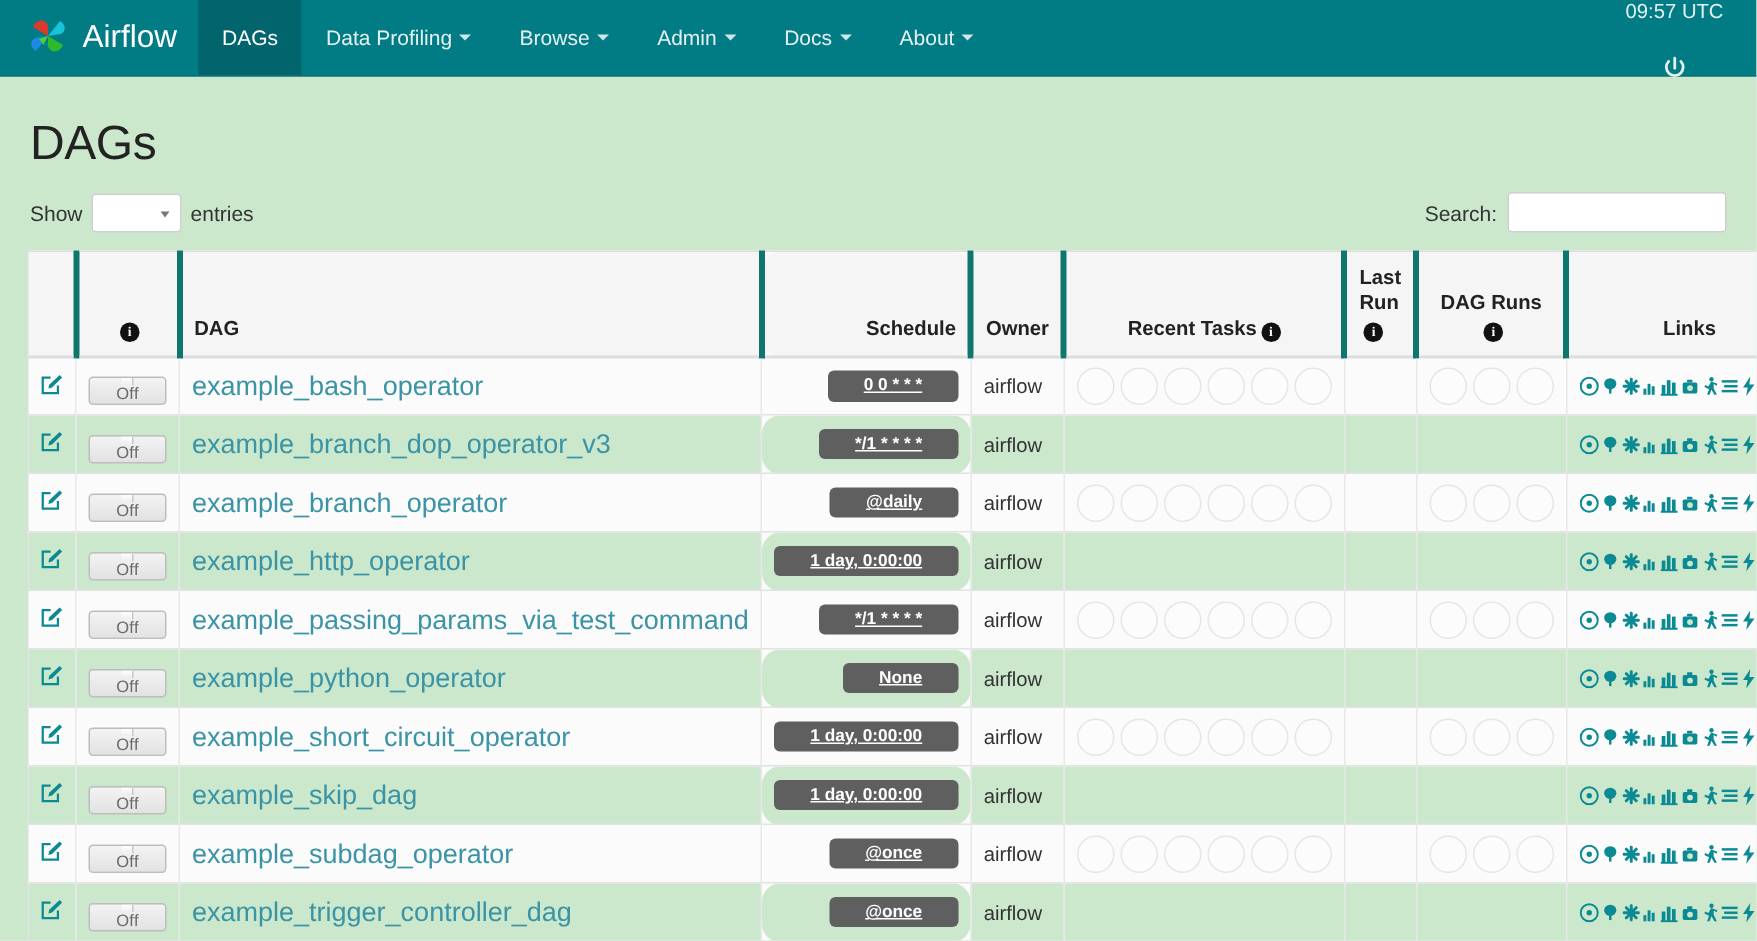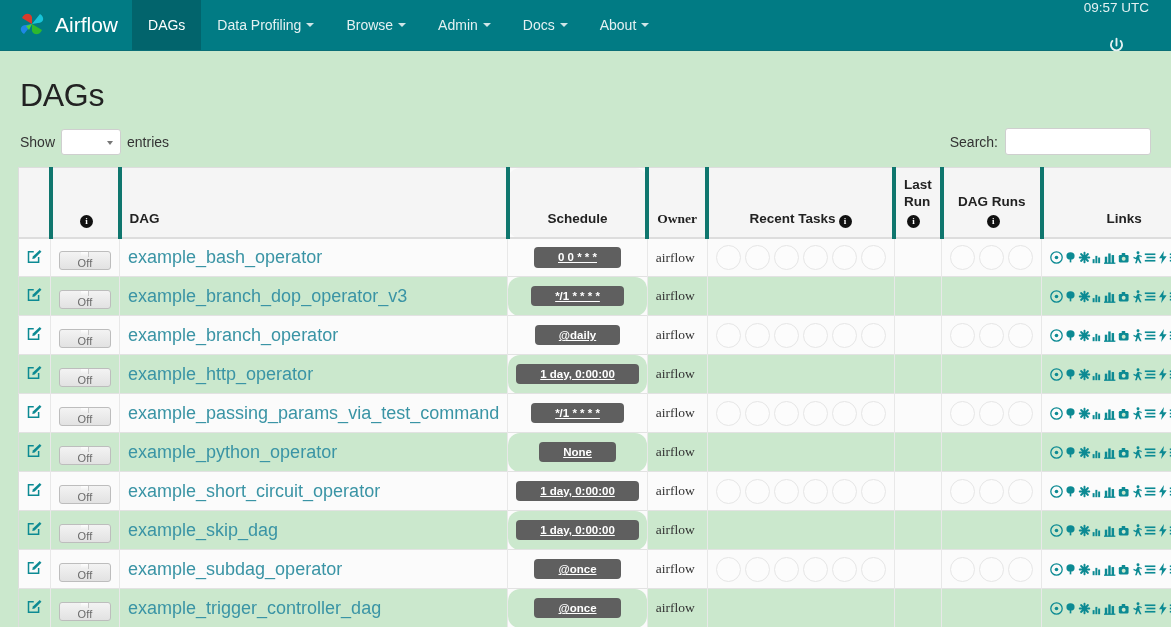--- a/index.html
+++ b/index.html
@@ -144,22 +144,22 @@
     vertical-align: middle;
     height: 39px;
   }
   .dag-table tbody td:last-child { border-right: none; }
   .dag-table tbody tr:nth-child(odd)  { background: #fbfbfb; }
   .dag-table tbody tr:nth-child(even) { background: #cbe8cd; }
 
   .col-edit   { width: 40px;  text-align: center; }
   .col-toggle { width: 58px;  text-align: center; }
   .col-dag    { width: 300px; }
-  .col-sched  { width: 104px; text-align: center; border-radius: 12px; }
-  .col-owner  { width: 82px; font-family: Liberation Serif, serif; }
+  .col-sched  { width: 104px; text-align: right; border-radius: 12px; }
+  .col-owner  { width: 82px; }
   .col-recent { width: 198px; text-align: center; }
   .col-last   { width: 70px; }
   .col-runs   { width: 122px; text-align: center; }
   .col-links  { width: 167px; text-align: center; }
 
   .edit-icon { color: #0c8a93; display: inline-block; cursor: pointer; line-height: 0; }
 
   .toggle {
     display: inline-flex; align-items: center;
     width: 52px; height: 19px;

